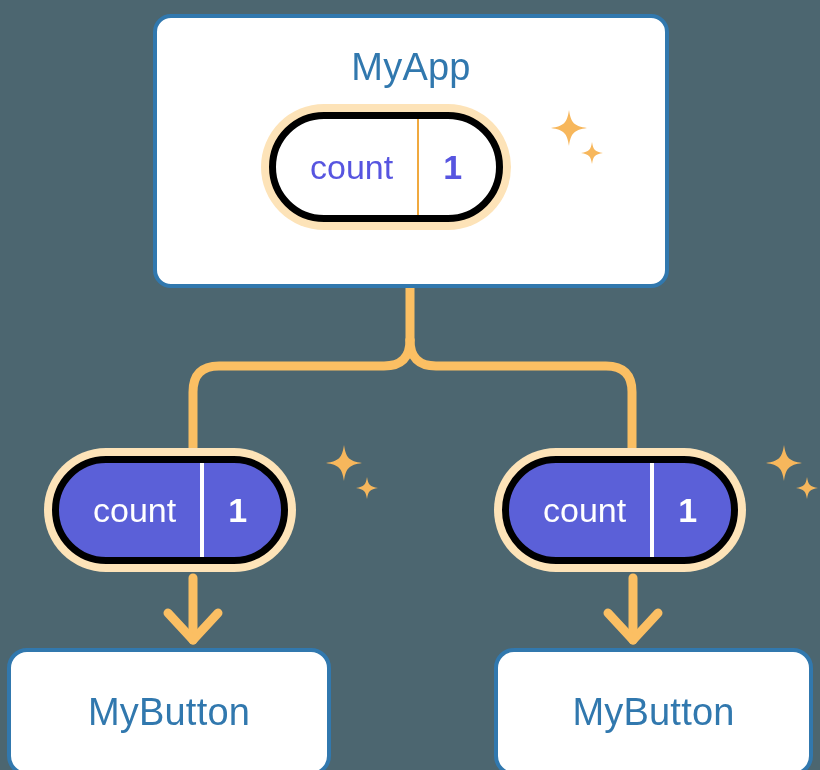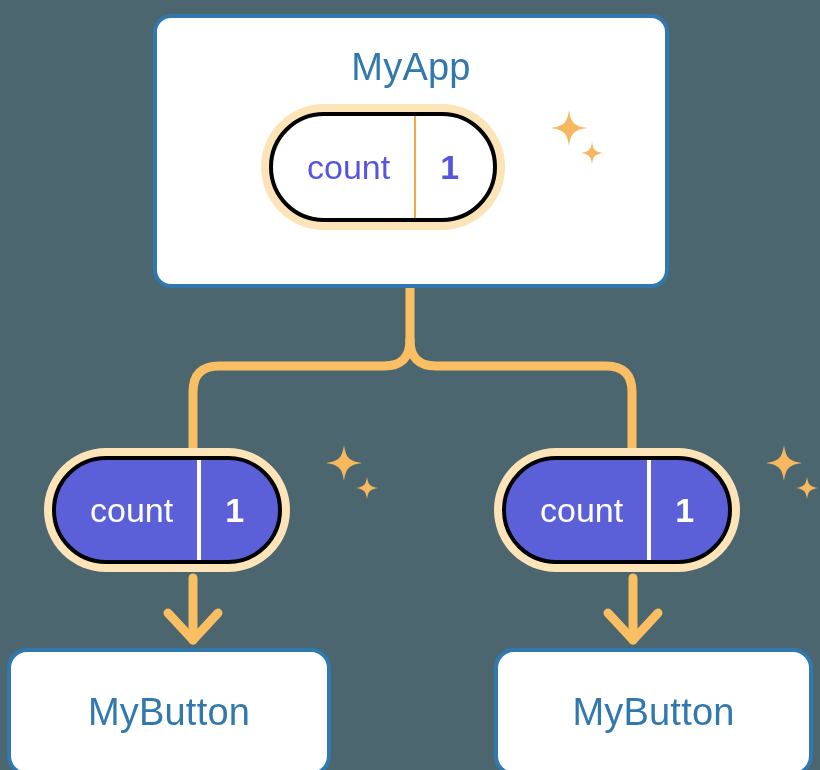--- a/index.html
+++ b/index.html
@@ -70,21 +70,21 @@
   .pill {
     position: relative;
     box-sizing: border-box;
     display: flex;
     align-items: stretch;
     border-radius: 999px;
     border: 7px solid #f9b champion;
   }
   
   .pill {
-    border: 4px solid #000000;
+    border: 7px solid #000000;
     box-shadow: 0 0 0 8px #fde3b8;
     background: #ffffff;
   }
   .pill-key, .pill-val {
     display: flex;
     align-items: center;
     justify-content: center;
     box-sizing: border-box;
     font-size: 34px;
     line-height: 1;

